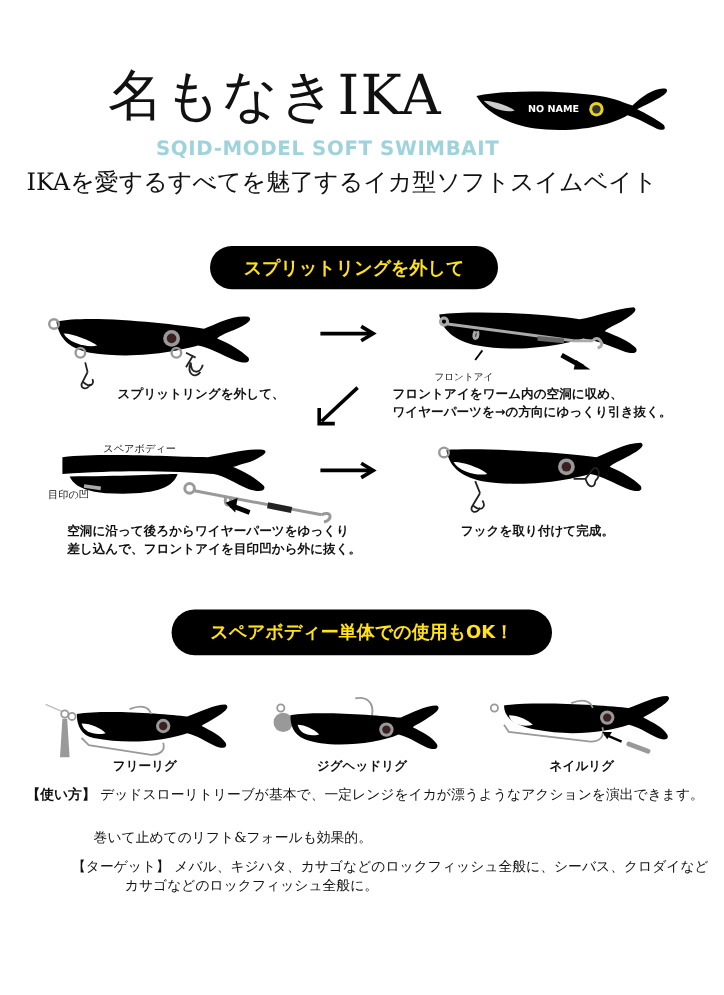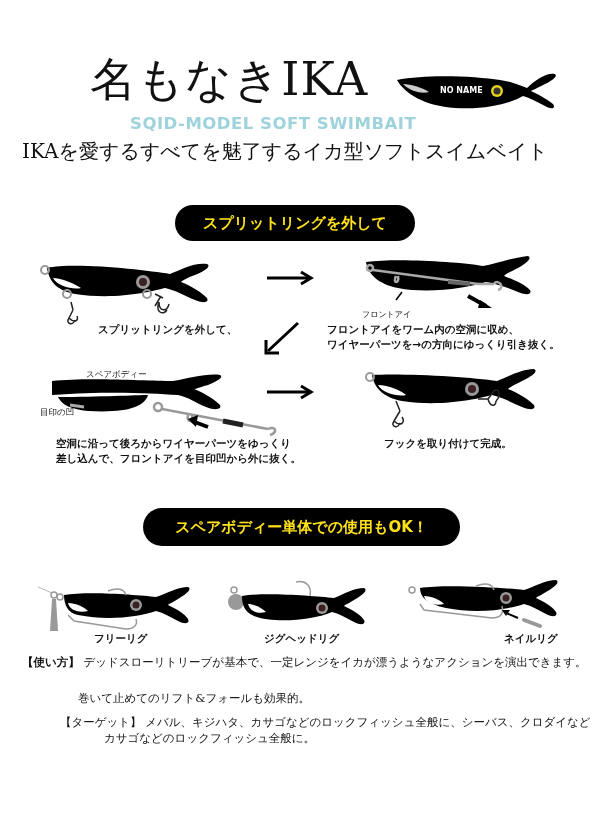--- a/index.html
+++ b/index.html
@@ -156,21 +156,21 @@
   <path d="M14,8 C40,4 100,8 118,10 C130,6 140,0 150,0 C154,2 150,6 140,12 C134,16 132,16 130,18 C138,22 146,26 150,32 C152,36 148,38 140,34 C132,30 126,26 118,24 C100,30 70,34 40,28 C22,24 14,18 14,8 Z" fill="#000"></path>
   <path d="M18,16 C26,16 34,20 38,24 C30,26 20,24 18,16 Z" fill="#fff"></path>
   <circle cx="100" cy="18" r="6" fill="#999"></circle>
   <circle cx="100" cy="18" r="3.5" fill="#3a2020"></circle>
   <path d="M14,24 L18,30 L86,38 C94,38 98,34 96,26" fill="none" stroke="#999" stroke-width="1.5"></path>
   <path d="M70,6 C80,2 86,4 88,10" fill="none" stroke="#999" stroke-width="1.5"></path>
   <path d="M118,40 L134,46" stroke="#999" stroke-width="4" stroke-linecap="round"></path>
   <path d="M112,38 L98,32" stroke="#000" stroke-width="2"></path>
   <path d="M96,30 L104,30 L100,36 Z" fill="#000"></path>
 </svg>
-<div class="abs rig-label" style="left:458px;top:632px;margin-left:46px;">ネイルリグ</div>
+<div class="abs rig-label" style="left:458px;top:632px;">ネイルリグ</div>
 
 <div class="abs desc" style="left:22px;top:654px;">
   <span style="font-weight:bold;">【使い方】</span>
   <span>デッドスローリトリーブが基本で、一定レンジをイカが漂うようなアクションを演出できます。</span>
 </div>
 <div class="abs desc" style="left:78px;top:690px;">巻いて止めてのリフト&amp;フォールも効果的。</div>
 
 <div class="abs desc" style="left:22px;top:714px;">
   <span style="font-weight:normal;margin-left:38px;">【ターゲット】</span>
   <span>メバル、キジハタ、カサゴなどのロックフィッシュ全般に、シーバス、クロダイなど</span>

